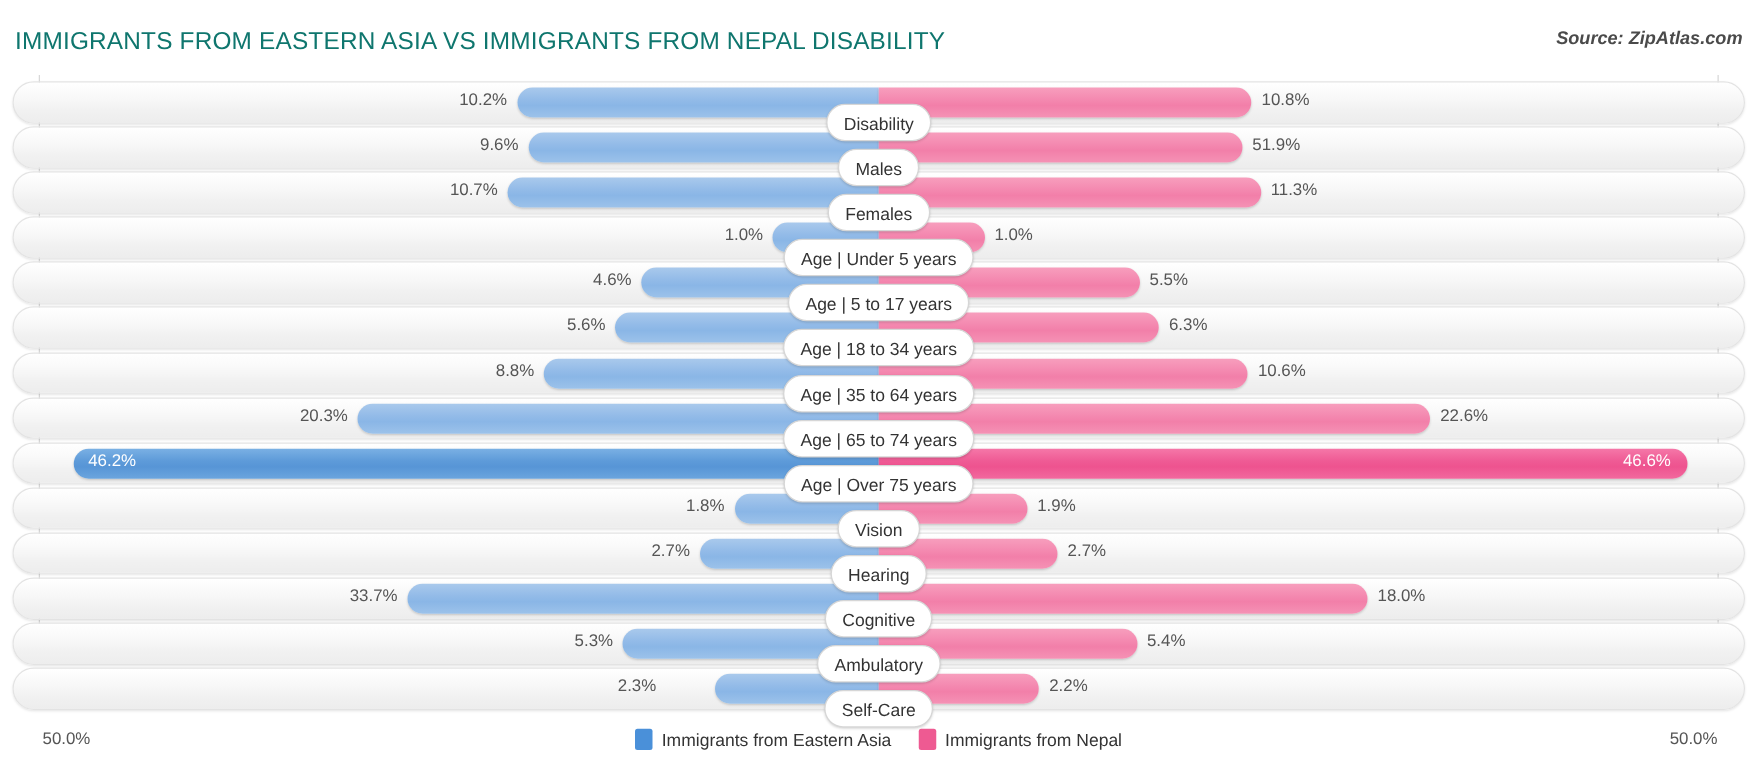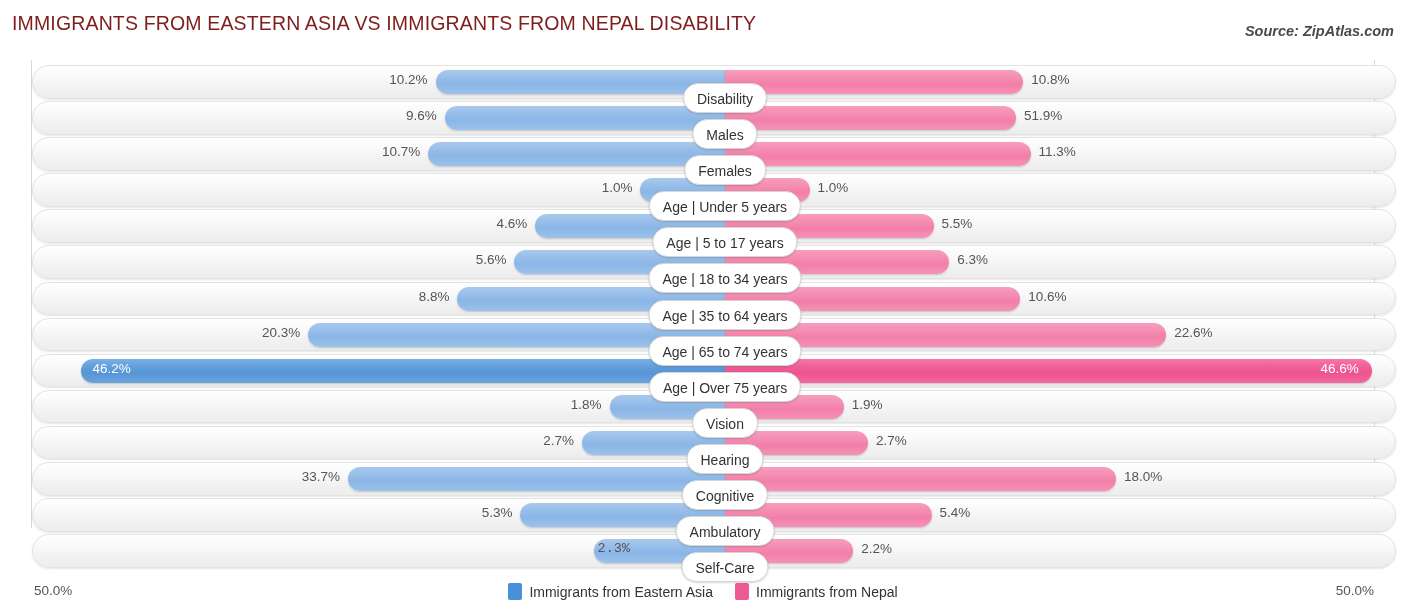--- a/index.html
+++ b/index.html
@@ -17,43 +17,42 @@
     background: #ffffff;
   }
 
   
   #header {
     position: absolute; top: 0; left: 0;
     width: 1406px; height: 56px;
   }
   #title {
     position: absolute;
-    left: 12px; top: 12px;
+    left: 12px; top: 22px;
     font-size: 19.5px;
     letter-spacing: 0.15px;
-    color: #7f1d1d;
+    color: #0f766e;
     white-space: nowrap;
   }
   #source {
     position: absolute;
     right: 12px; top: 23px;
     font-size: 14.5px;
     font-style: italic;
     font-weight: bold;
     color: #4a4a4a;
     white-space: nowrap;
   }
 
   
   #chart {
     position: absolute;
     left: 0; top: 60px;
     width: 1406px;
     height: 512px;
-    padding-left: 22px;
   }
   
   .axis-line {
     position: absolute;
     top: 0; bottom: 44px;
     width: 1px;
     background: #d8d8d8;
     z-index: 0;
   }
   #axis-left  { left: 31px; }
@@ -315,21 +314,21 @@
             <div class="val val-left" style="right: 915.541px;">5.3%</div>
             <div class="val val-right" style="left: 917.578px;">5.4%</div>
           </div>
           <div class="pill" style="left: 703px;">Ambulatory</div>
         </div>
         <div class="row">
           <div class="track"></div>
           <div class="bars">
             <div class="bar bar-left" title="Self-Care: 2.3%" style="left: 571.589px; width: 131.411px;"></div>
             <div class="bar bar-right" title="Self-Care: 2.2%" style="left: 703px; width: 128.351px;"></div>
-            <div class="val val-left" style="right: 798px; font-family: Liberation Mono, monospace;">2.3%</div>
+            <div class="val val-left" style="right: 881px;">2.3%</div>
             <div class="val val-right" style="left: 839.351px;">2.2%</div>
           </div>
           <div class="pill" style="left: 703px;">Self-Care</div>
         </div>
       </div>
   </div>
 
   <div id="footer">
     <div id="axis-min">50.0%</div>
     <div id="axis-max">50.0%</div>

